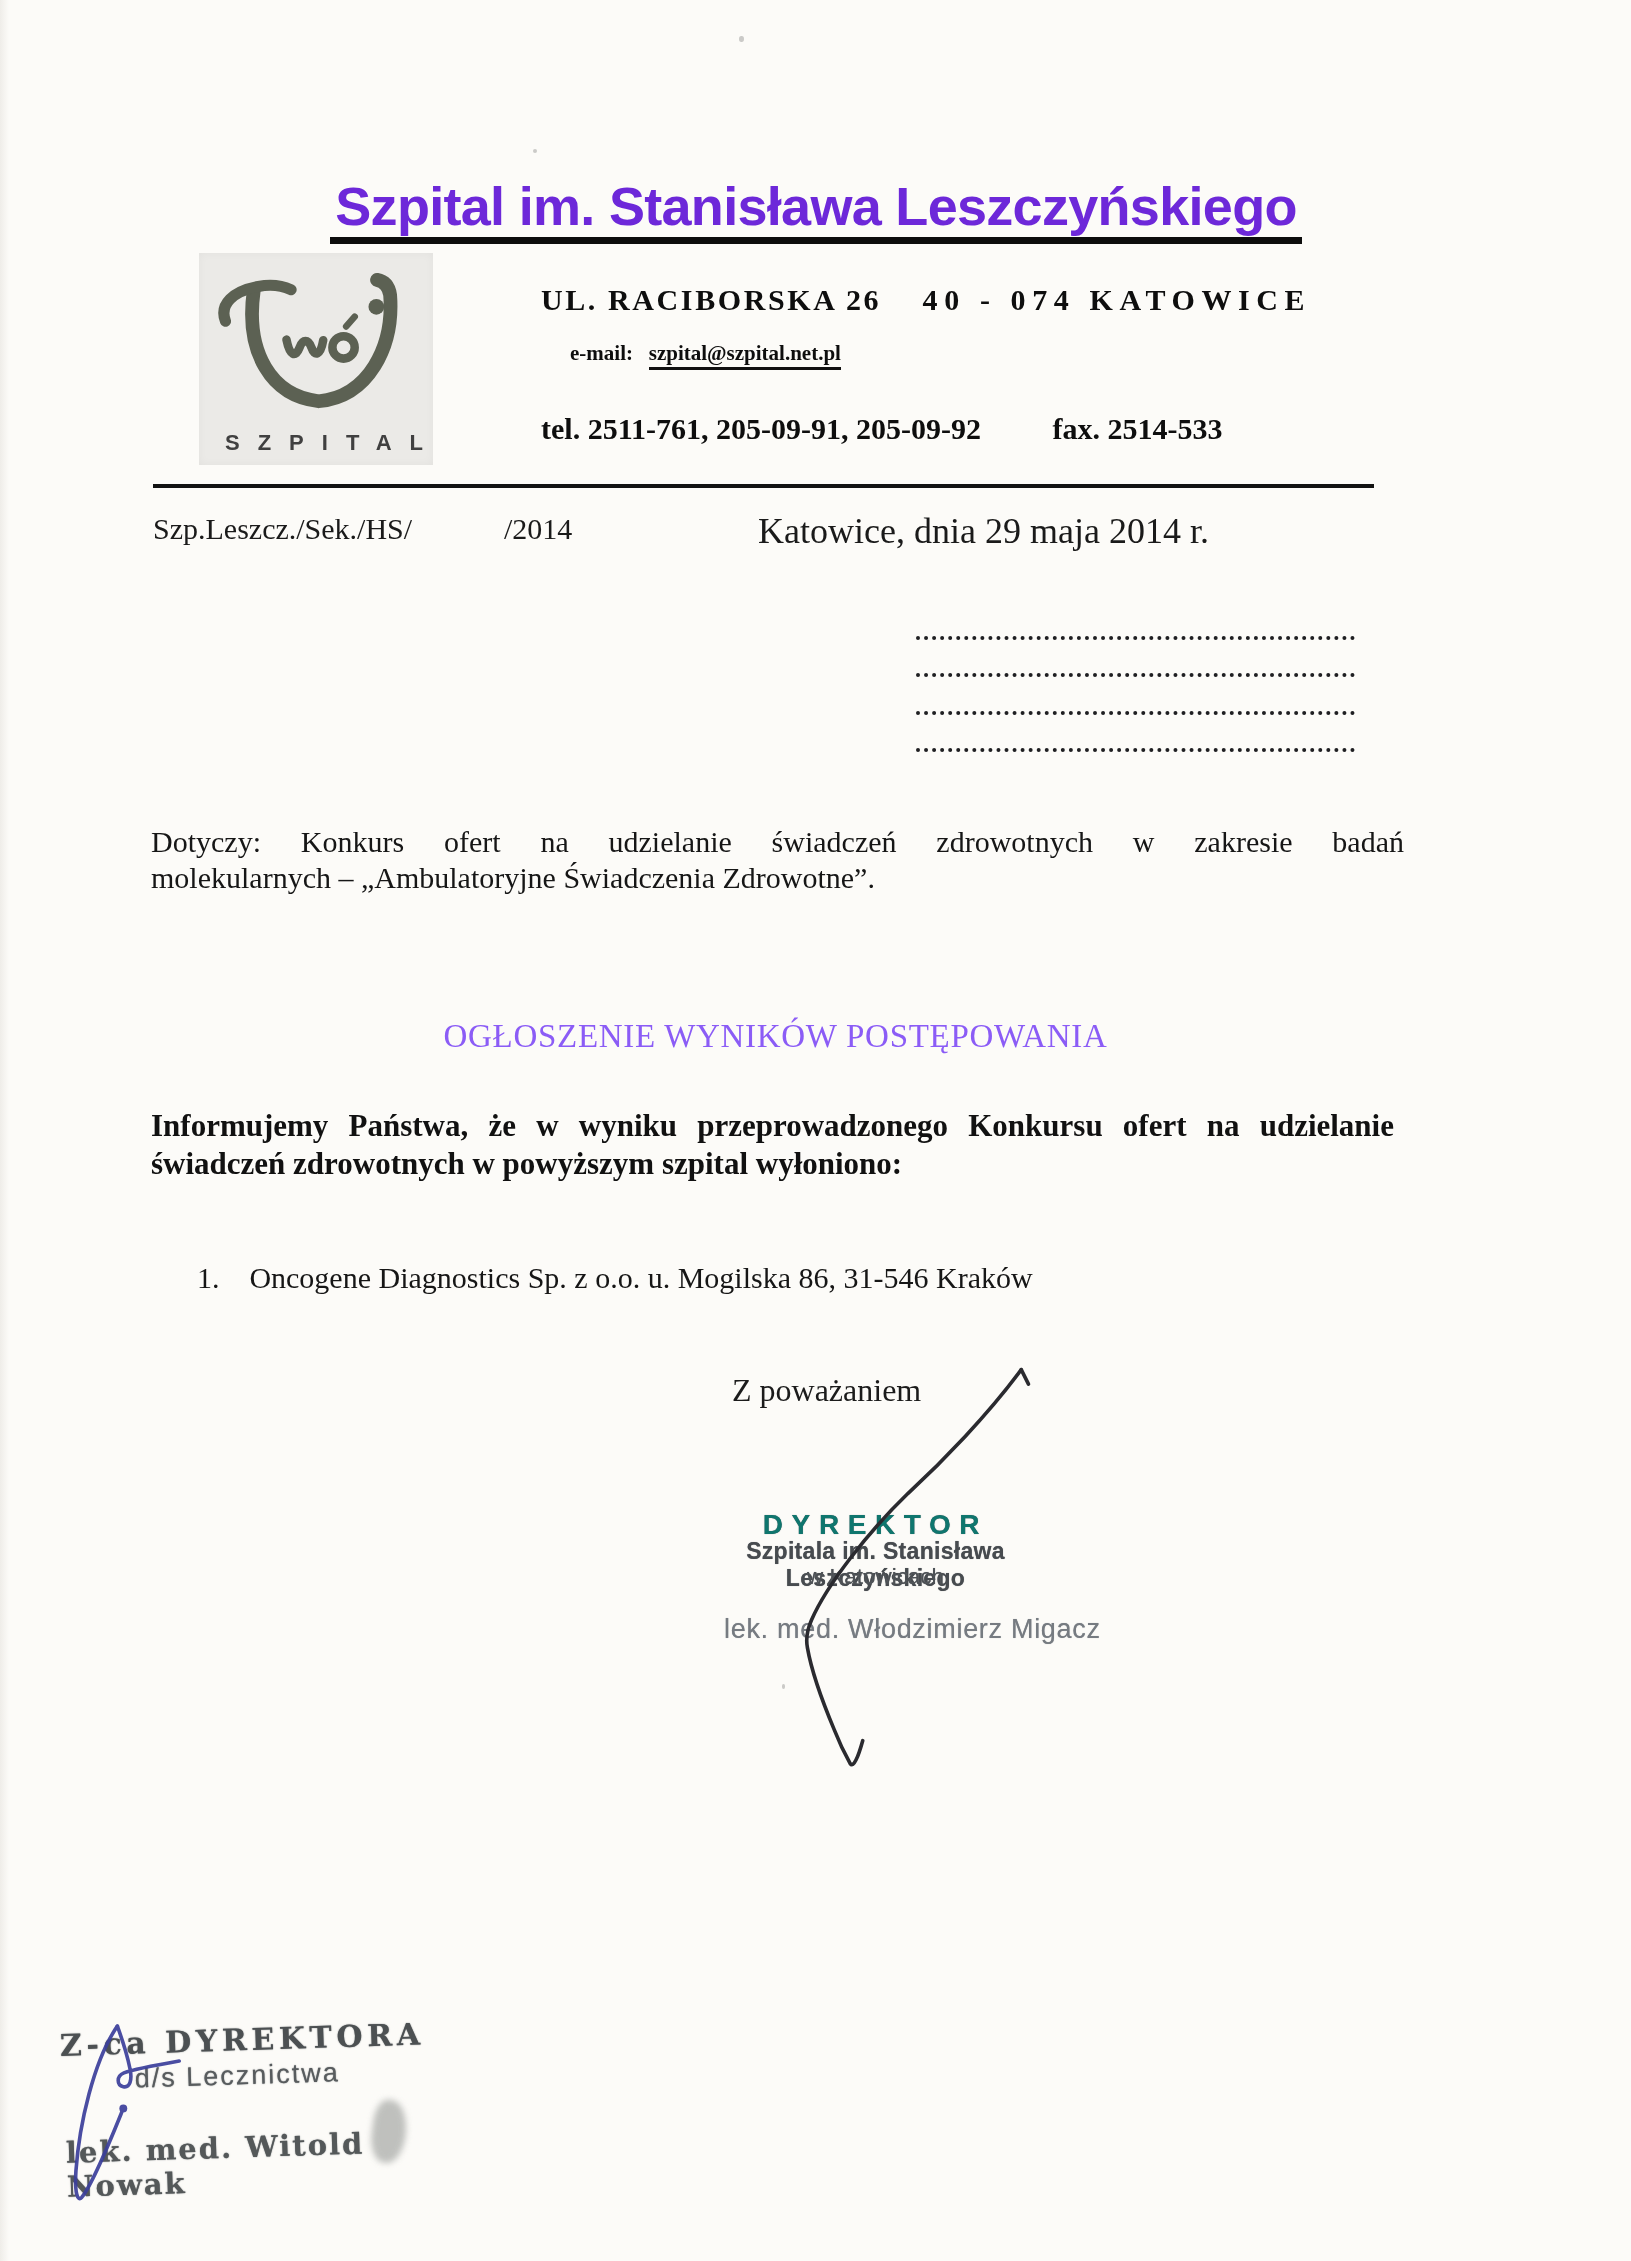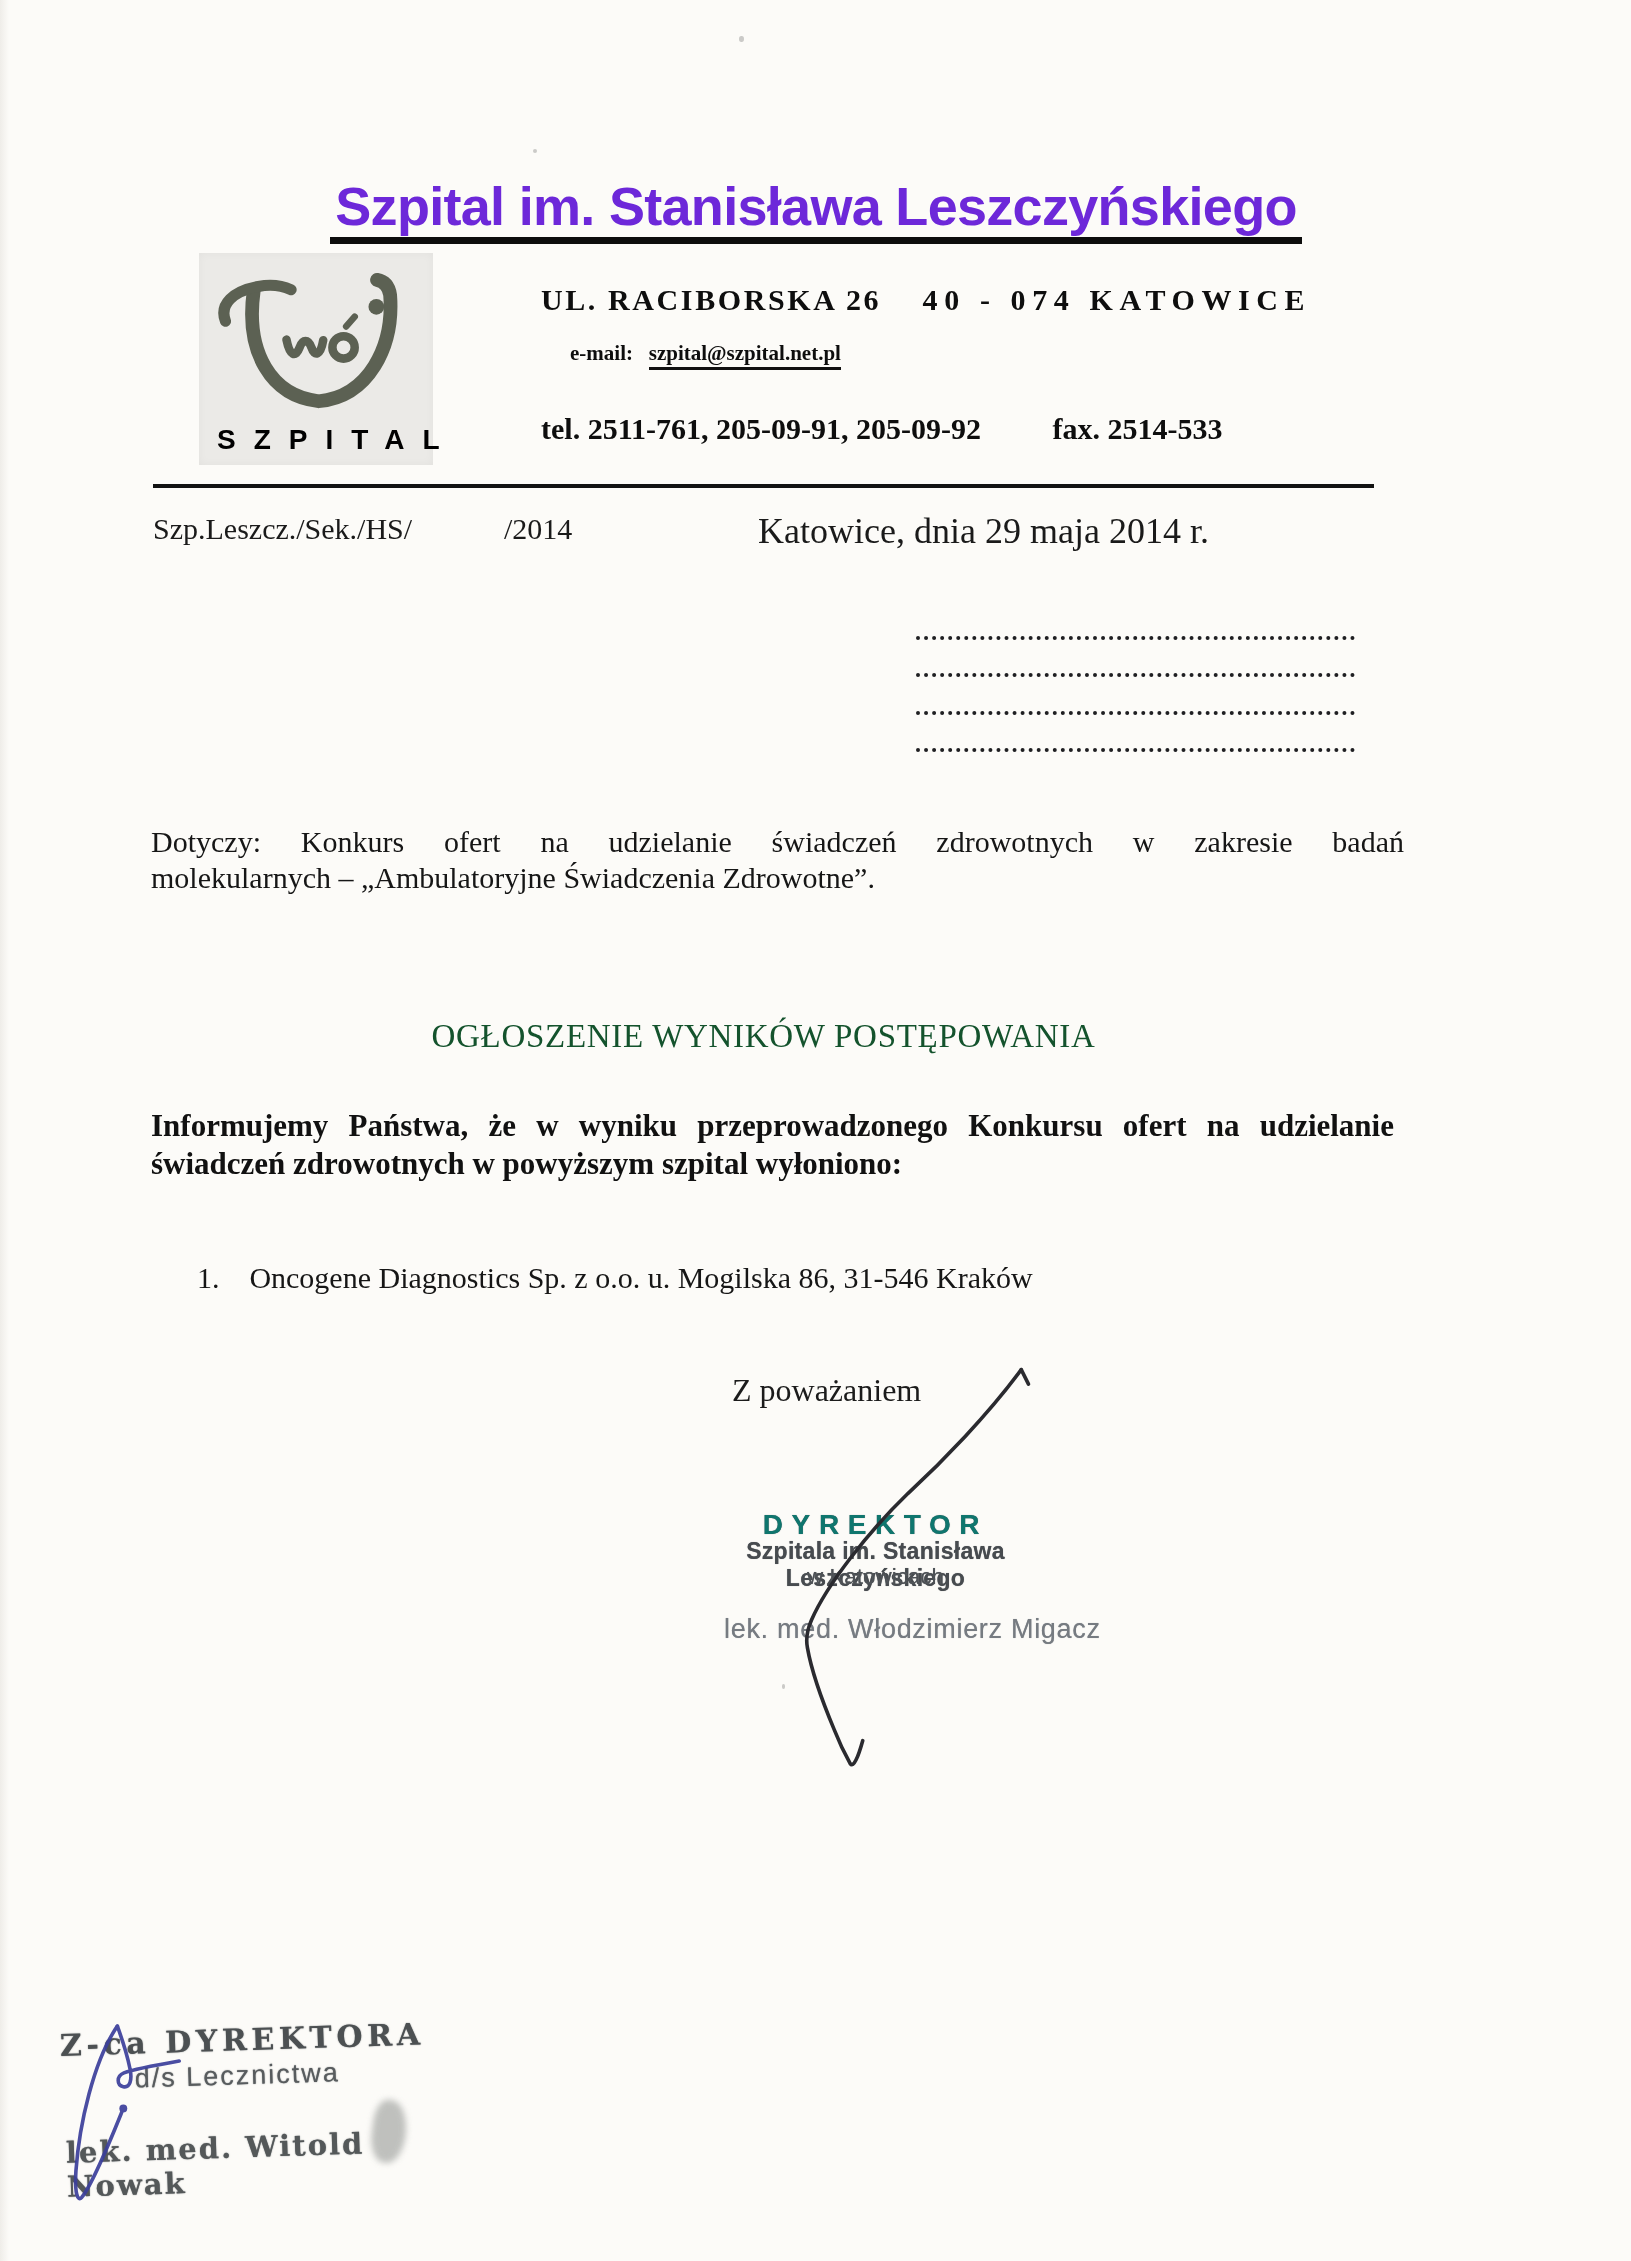--- a/index.html
+++ b/index.html
@@ -30,23 +30,23 @@
   }
   .logo-box{
     left:199px;top:253px;width:234px;height:212px;
     background:#ebeae7;
     box-shadow:inset 0 0 9.2px rgba(0,0,0,0.04);
   }
   .logo-caption{
     position:absolute;left:0;bottom:9.2px;width:100%;
     text-align:center;
     font-family:"Liberation Sans",sans-serif;
-    font-weight:bold;font-size:28px;letter-spacing:18px;
-    padding-left:18px;box-sizing:border-box;
-    color:#000000;
+    font-weight:bold;font-size:22px;letter-spacing:18px;
+    padding-left:26px;box-sizing:border-box;
+    color:#404040;
   }
   .hdr-sans{font-family:Liberation Serif, serif;font-weight:bold;color:#0e0e0e;}
   .addr-line{left:541px;top:283px;font-size:30px;}
   .addr-street{letter-spacing:2.6px;}
   .addr-postal{letter-spacing:6.6px;margin-left:34px;}
   .email-line{left:570px;top:341px;font-size:21px;}
   .email-value{margin-left:10.5px;border-bottom:3.3px solid #111;padding-bottom:2px;}
   .tel-line{left:541px;top:412px;font-size:30px;}
   .fax-part{margin-left:64px;}
   .rule{left:153px;top:484px;width:1221px;height:4px;background:#121212;}
@@ -58,21 +58,21 @@
 
   
   .dots{left:916px;width:439px;height:0;border-bottom:4.6px dotted #1f1f22;}
   .d1{top:636px;} .d2{top:673px;} .d3{top:711px;} .d4{top:748px;}
 
   
   .subject{left:151px;top:824px;width:1253px;font-size:30px;line-height:36px;color:#161616;}
   .just{text-align:justify;text-align-last:justify;}
 
   
-  .heading{left:145px;top:1018px;width:1237px;text-align:center;font-size:33px;letter-spacing:0.7px;color:#14532d;}
+  .heading{left:157px;top:1018px;width:1237px;text-align:center;font-size:33px;letter-spacing:0.7px;color:#8b5cf6;}
   .bodytext{left:151px;top:1107px;width:1243px;font-weight:bold;font-size:31px;line-height:38px;color:#111;}
   .winner{left:197px;top:1261px;font-size:30px;color:#161616;}
   .winner-text{margin-left:22.4px;}
 
   
   .closing{left:732px;top:1372px;font-size:32px;color:#1b1b1b;}
   .dir-stamp{left:678px;top:1509px;width:395px;text-align:center;
     font-family:"Liberation Sans",sans-serif;color:#45494d;}
   .dir-l1{position:absolute;top:0;width:100%;font-weight:bold;font-size:28px;letter-spacing:8.6px;
     color:#0f766e;text-shadow:0 0 0.7px #5a5e62;}

